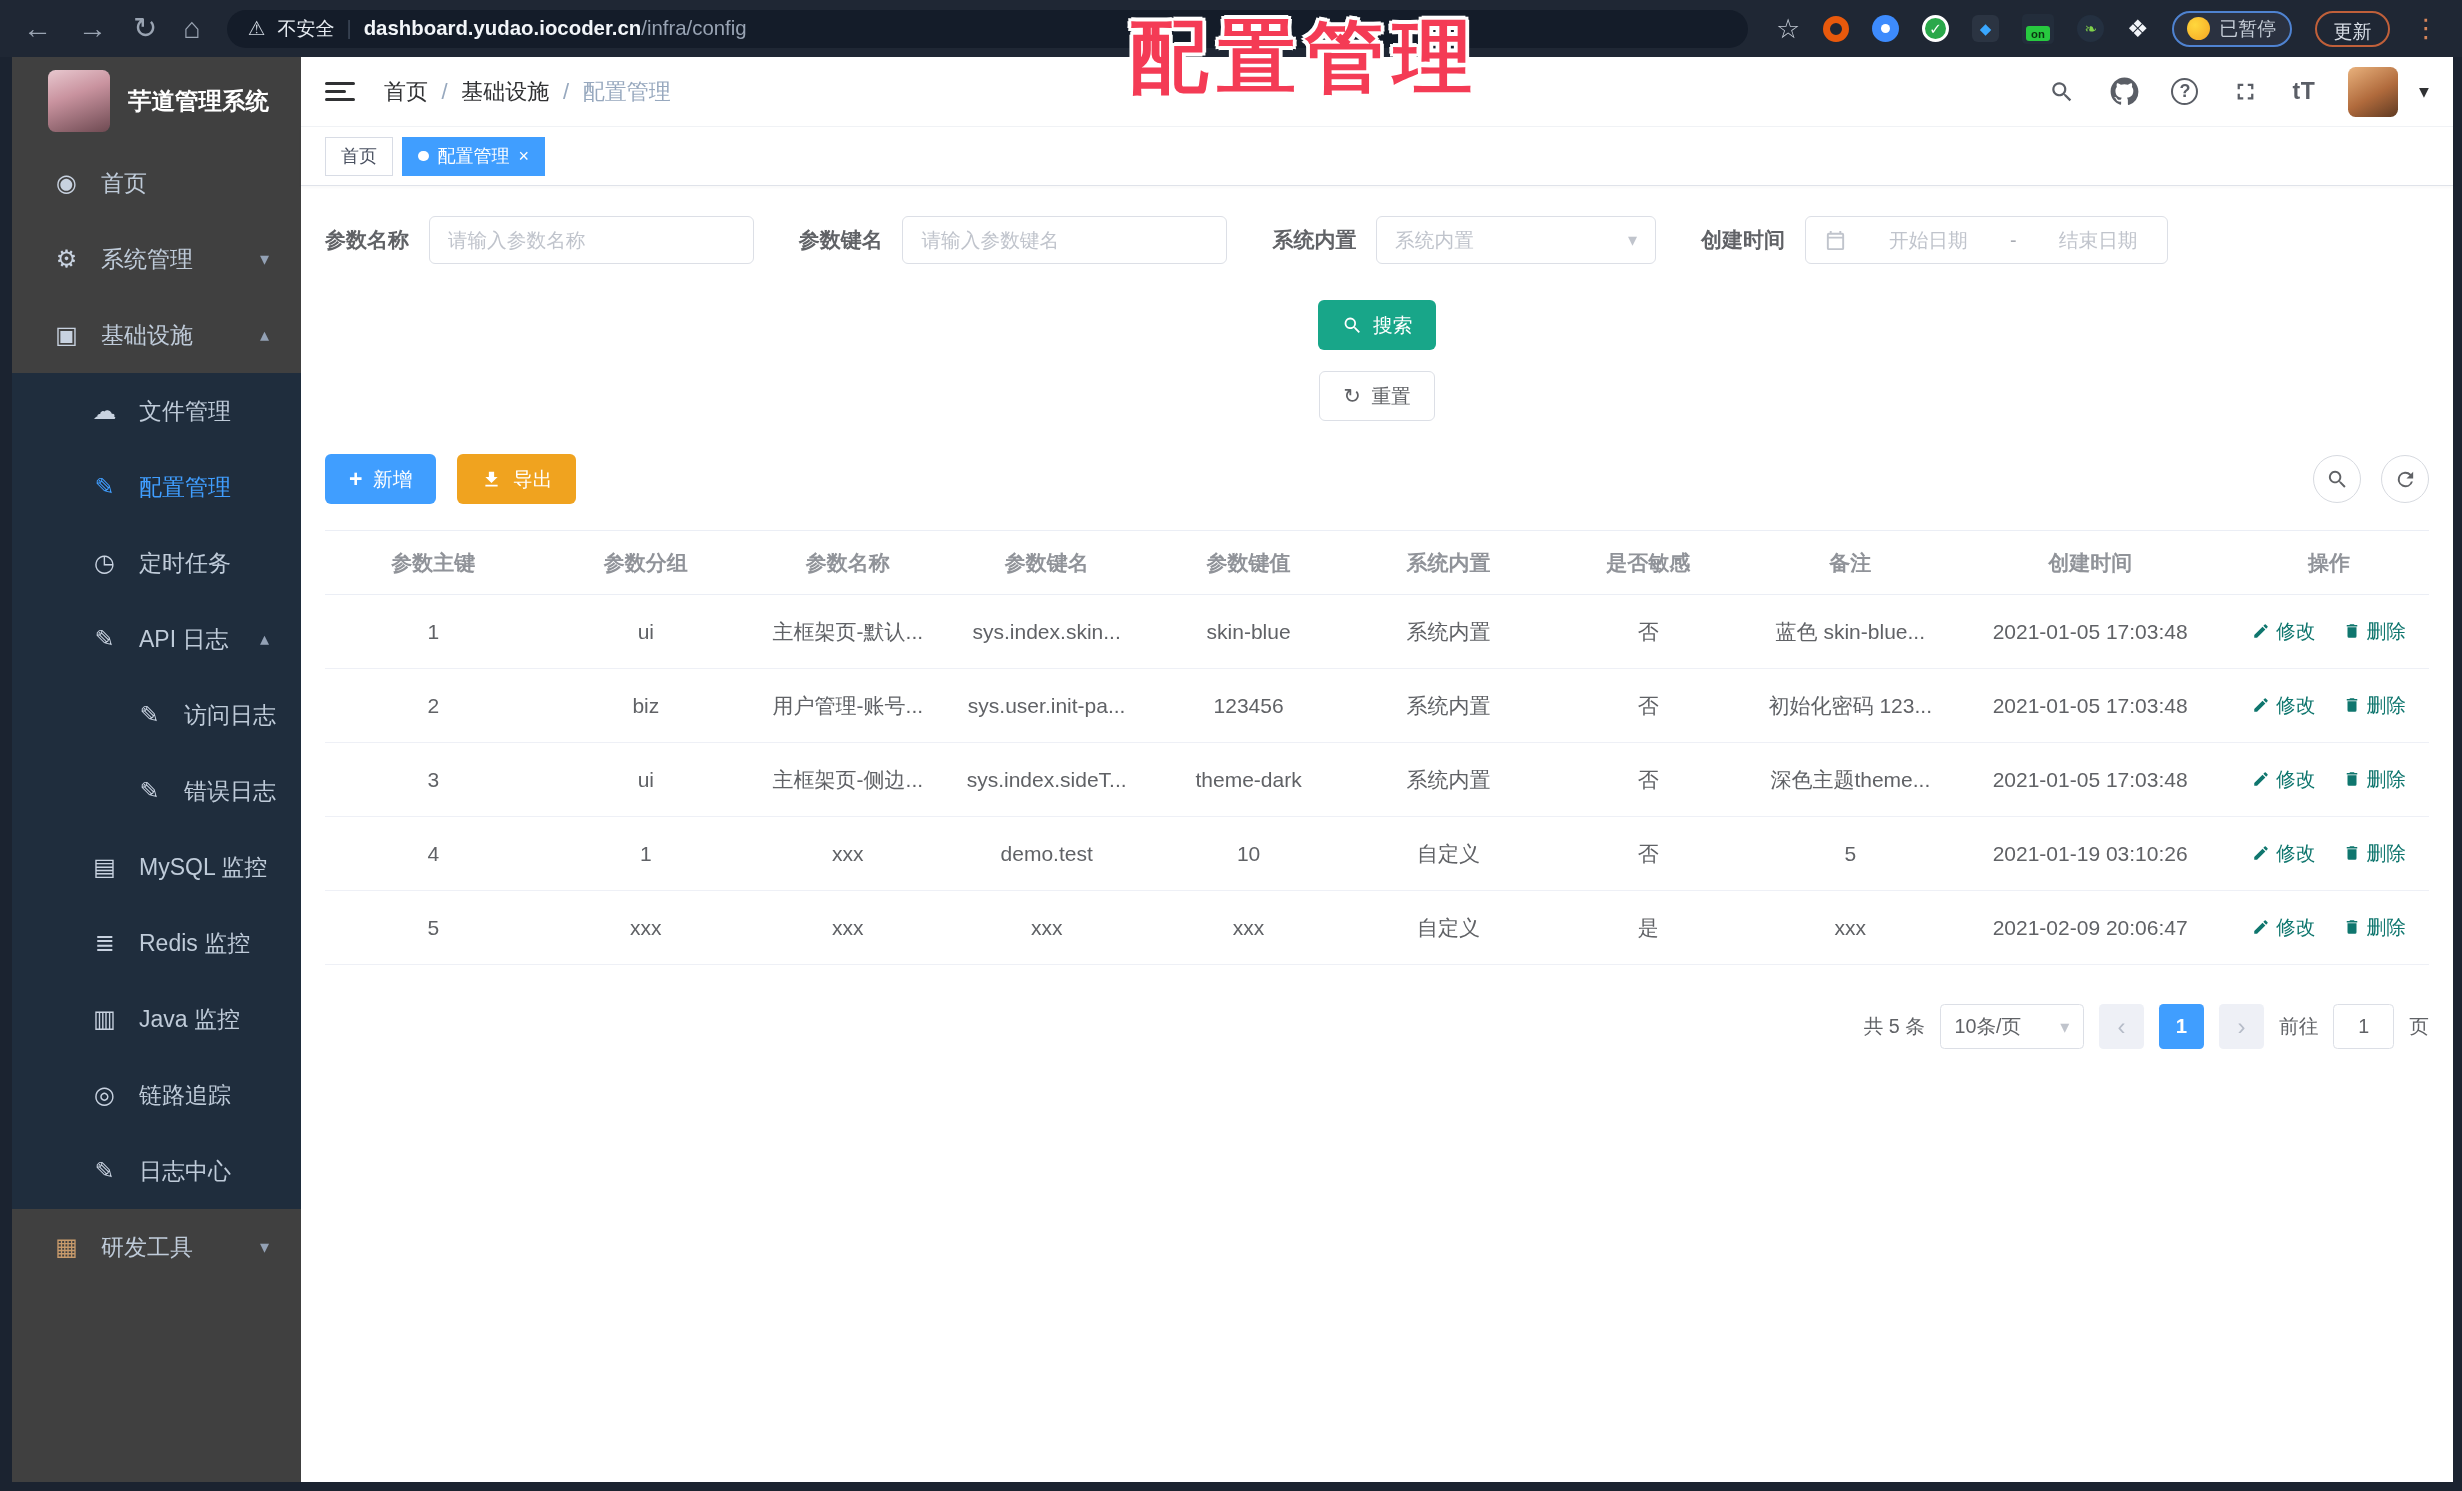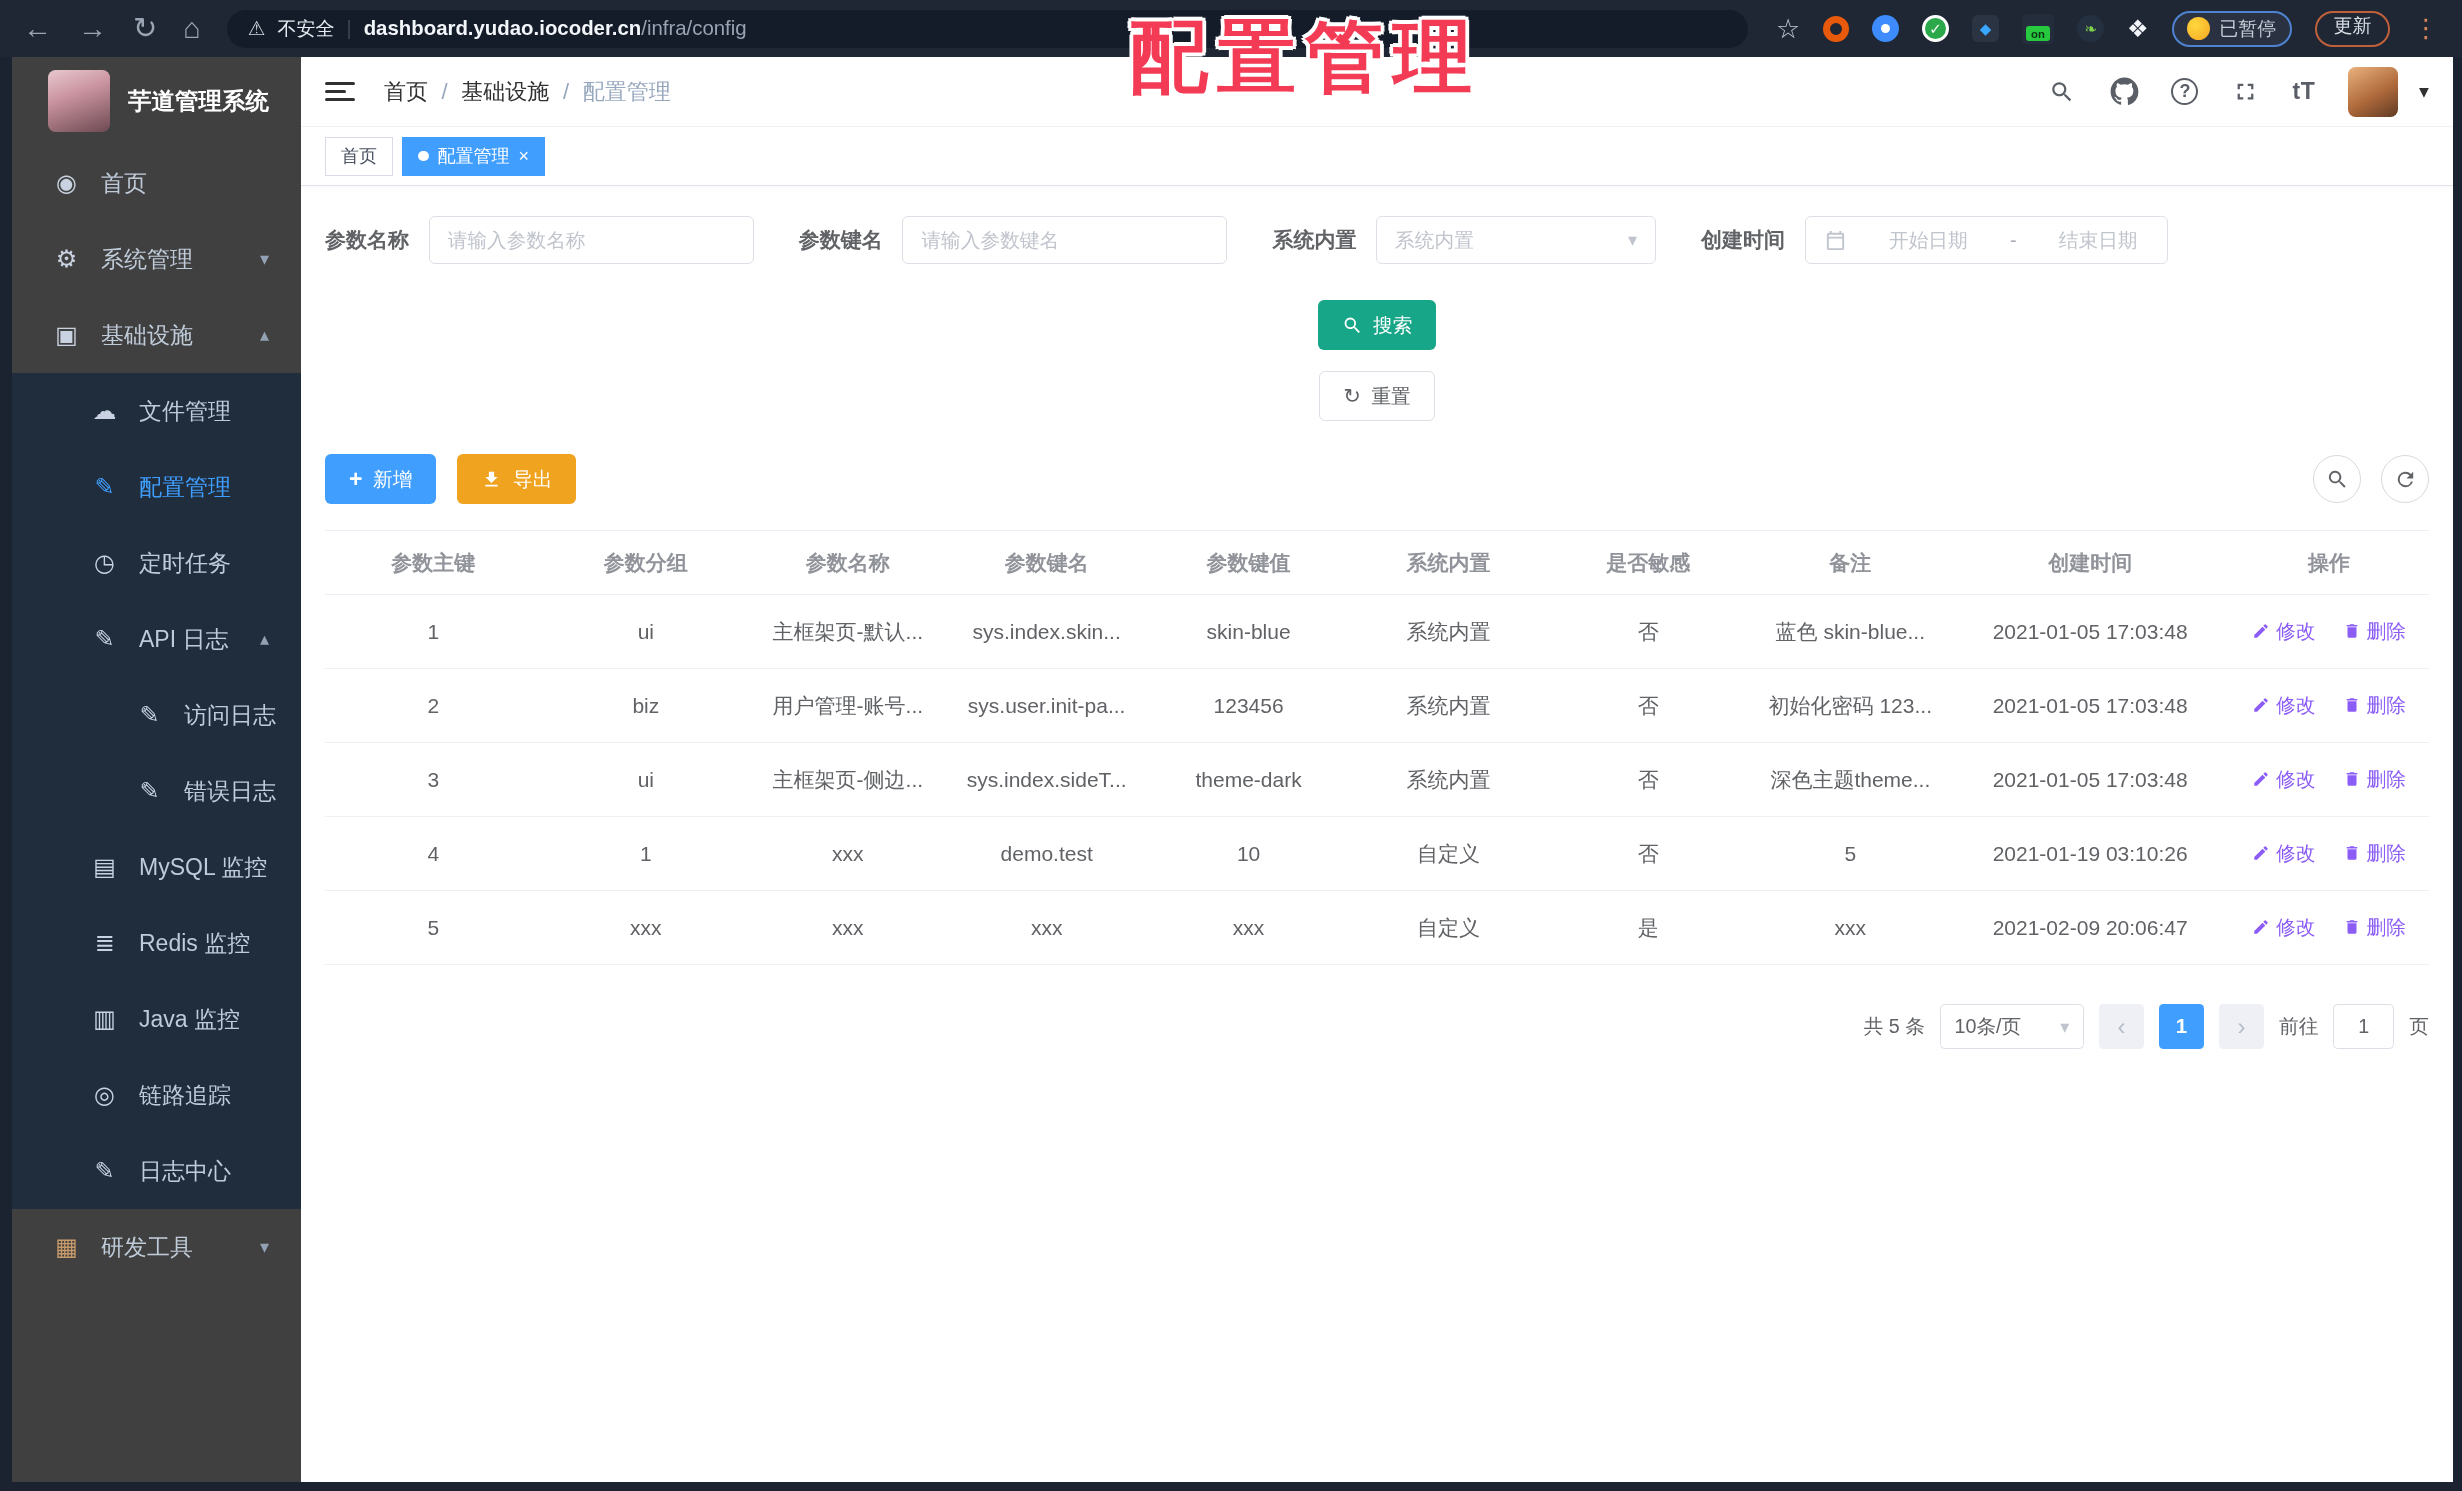--- a/index.html
+++ b/index.html
@@ -28,21 +28,21 @@
   .ext-dim { background:#2b3442; color:#39a7ff; border-radius:6px; }
   .ext-on { width:32px; height:30px; background:#232d3b; border-radius:4.5px; position:relative; }
   .ext-on i { position:absolute; left:3.8px; bottom:2.3px; width:24px; height:15px; background:#27c93f; border-radius:3px;
     font-style:normal; font-size:11.3px; color:#0b3511; display:flex; align-items:center; justify-content:center; font-weight:bold; }
   .ext-leaf { background:#243040; color:#7fd24a; }
   .ext-puzzle { color:#f2f5f9; font-size:24px; }
   .paused-pill { height:36px; border:2.3px solid #4f83d1; background:#2a3140; border-radius:18px;
     display:flex; align-items:center; gap:9px; padding:0 13.6px; }
   .emoji-dot { width:23px; height:23px; border-radius:50%; background:radial-gradient(circle at 35% 35%, #ffd83d, #f5a623); }
   .paused-label { color:#c4ccd6; font-size:19px; }
-  .update-pill { height:36px; border:2.3px solid #c0603a; border-radius:18px; display:flex; align-items:flex-start; padding:0 16.6px; }
+  .update-pill { height:36px; border:2.3px solid #c0603a; border-radius:18px; display:flex; align-items:flex-end; padding:0 16.6px; }
   .update-label { color:#d7dde5; font-size:19px; }
   .kebab { color:#d7855a; font-size:26px; letter-spacing:0; }
 
   
   .overlay-title {
     position:absolute; left:1129px; top:4.5px; z-index:60;
     font-size:79px; font-weight:bold; letter-spacing:9px; color:#f43b55;
     text-shadow:-3px -3px 0 #fff,3px -3px 0 #fff,-3px 3px 0 #fff,3px 3px 0 #fff,0 -3.8px 0 #fff,0 3.8px 0 #fff,-3.8px 0 0 #fff,3.8px 0 0 #fff;
   }
 
@@ -123,21 +123,21 @@
   .toolbar-left { display:flex; gap:21px; }
   .toolbar-right { display:flex; gap:19.7px; }
   .circle-btn { width:48px; height:48px; border-radius:50%; border:1.5px solid #d7dae0; background:#fff; color:#606266;
     display:flex; align-items:center; justify-content:center; cursor:pointer; }
 
   .data-table { width:100%; border-collapse:collapse; table-layout:fixed; margin-top:26px; border-top:0.8px solid #ebeef5; }
   .data-table th { height:64px; font-size:21px; color:#909399; font-weight:600; text-align:center;
     border-bottom:1.5px solid #ebeef5; white-space:nowrap; overflow:hidden; }
   .data-table td { height:74px; font-size:21px; color:#606266; text-align:center; border-bottom:1.5px solid #eef0f6;
     white-space:nowrap; overflow:hidden; }
-  .op-link { color:#8b5cf6; font-size:19.7px; display:inline-flex; align-items:center; gap:6px; margin:0 10.6px; cursor:pointer; }
+  .op-link { color:#0f766e; font-size:19.7px; display:inline-flex; align-items:center; gap:6px; margin:0 10.6px; cursor:pointer; }
 
   .pagination { display:flex; align-items:center; justify-content:flex-end; margin-top:39px; gap:15px;
     font-size:19.7px; color:#606266; }
   .page-size { width:144px; height:45px; border:1.5px solid #dcdfe6; border-radius:4.5px; background:#fff;
     display:flex; align-items:center; justify-content:space-between; padding:0 13.6px; color:#606266; }
   .pg-btn { width:45px; height:45px; border-radius:4.5px; background:#eef0f6; color:#b6bcc8; font-size:24px;
     display:flex; align-items:center; justify-content:center; cursor:pointer; }
   .pg-cur { width:45px; height:45px; border-radius:4.5px; background:#409eff; color:#fff; font-size:20.4px; font-weight:bold;
     display:flex; align-items:center; justify-content:center; }
   .goto-input { width:61px; height:45px; border:1.5px solid #dcdfe6; border-radius:4.5px; text-align:center; font-size:19.7px;

